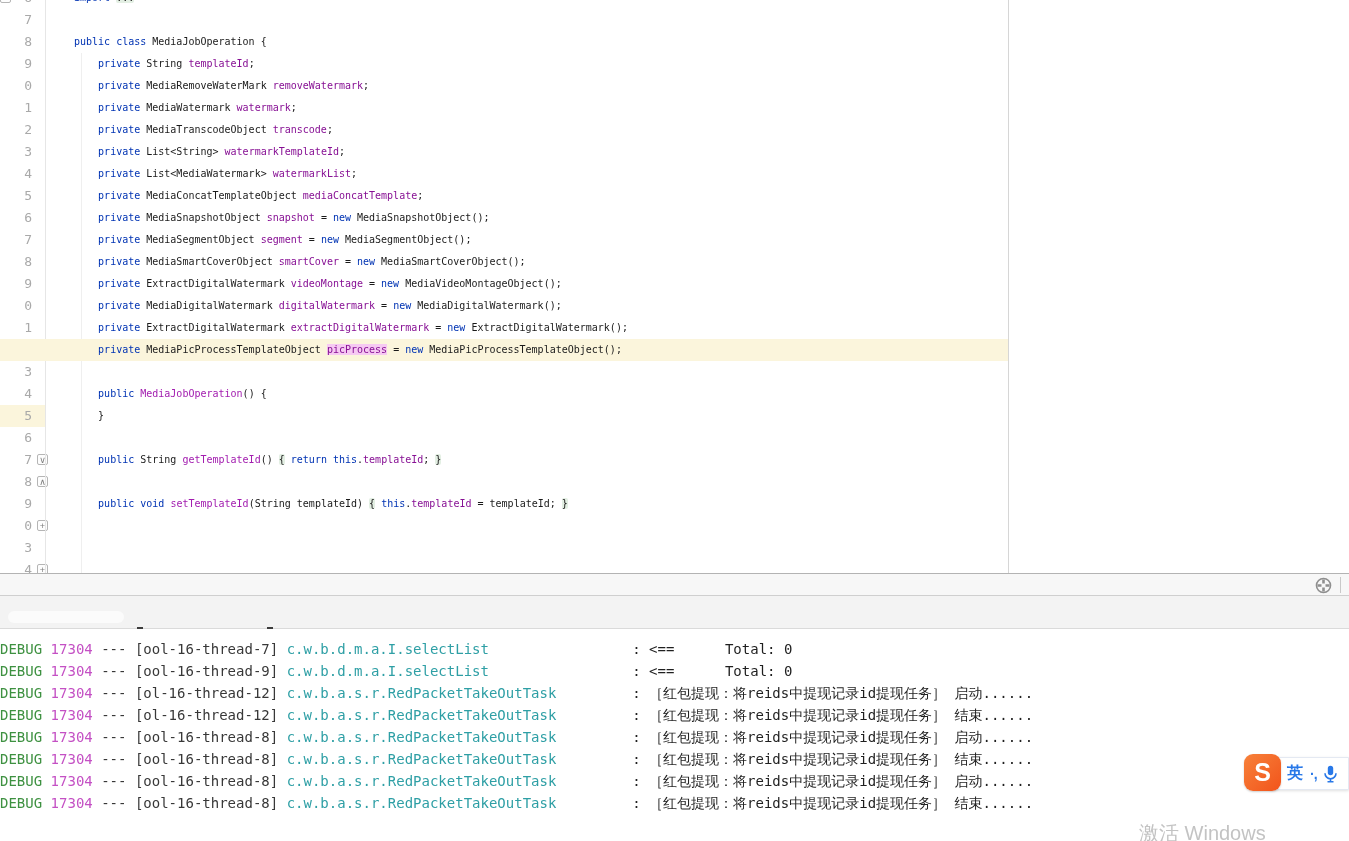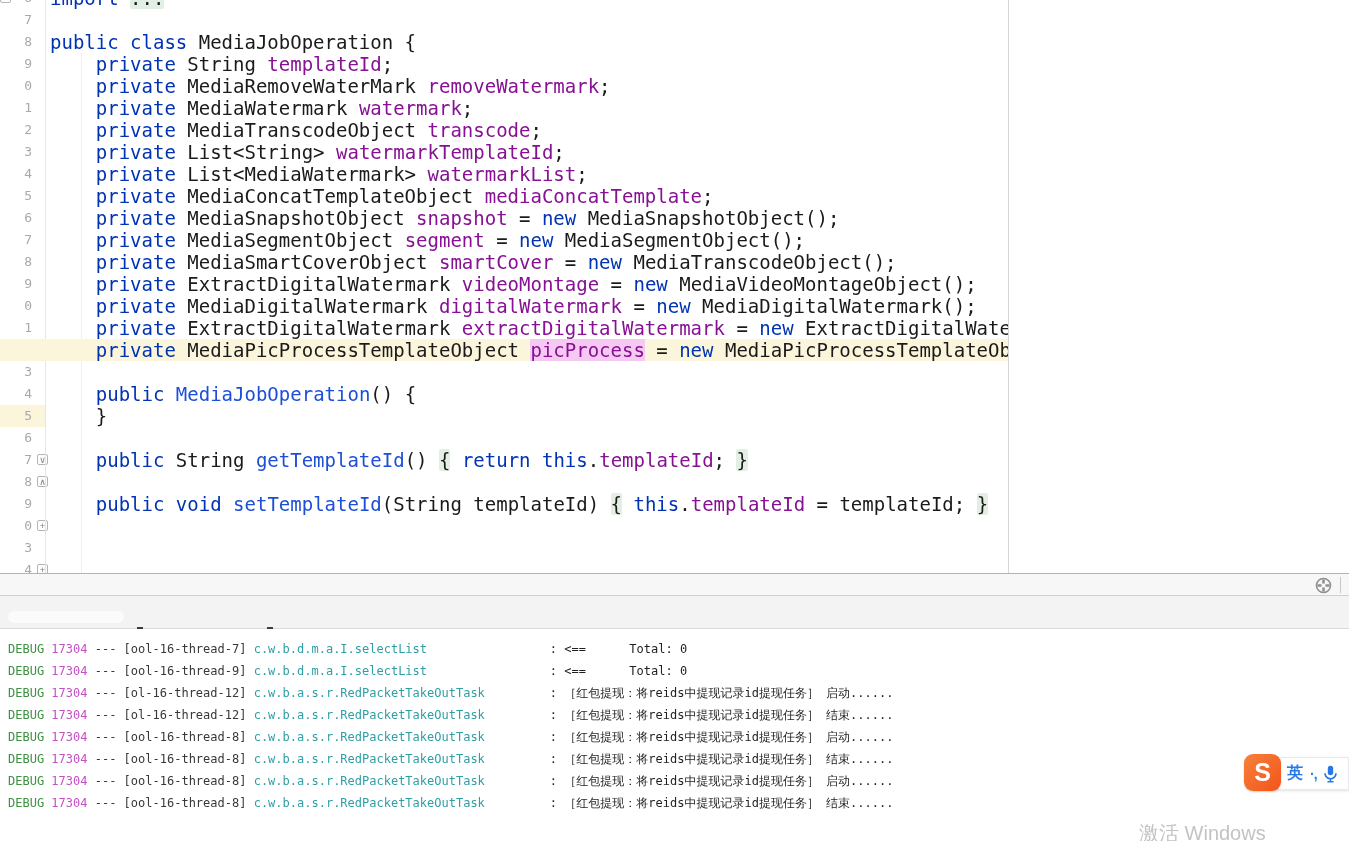--- a/index.html
+++ b/index.html
@@ -12,41 +12,41 @@
   .gutter-line{position:relative;height:22px;}
   .gutter-line.hl{background:#fbf5dc;}
   .gnum{position:absolute;right:14px;top:0;height:22px;line-height:22px;font-size:13px;color:#a9a9a9;}
   .gicon{position:absolute;left:37px;top:5px;width:11px;height:11px;border:1px solid #b5b5b5;
          background:#fdfdfd;border-radius:2px;color:#7d7d7d;font-size:9px;line-height:10px;
          text-align:center;box-sizing:border-box;font-family:"Liberation Sans",sans-serif;}
   .gicon.plus-left{left:0;}
   .gutter-sep{position:absolute;left:45px;top:0;width:1px;height:573px;background:#e6e6e6;}
   .indent-guide{position:absolute;left:81px;top:53px;width:1px;height:520px;background:#efefef;}
   .code{position:absolute;left:0;top:-13px;width:1008px;}
-  .code-line{position:relative;height:22px;line-height:22px;font-size:19px;white-space:pre;
-             padding-left:50px;color:#1a1a1a;}
+  .code-line{position:relative;height:22px;line-height:22px;font-size:10px;white-space:pre;
+             padding-left:74px;color:#1a1a1a;}
   .code-line.hl{background:#fbf5dc;}
   .s-kw{color:#0033b3;}
   .s-pl{color:#1a1a1a;}
   .s-fld{color:#871094;}
-  .s-mth{color:#1d4ed8;}
+  .s-mth{color:#a21caf;}
   .s-fold{background:#e3efe3;border-radius:2px;color:#1a1a1a;}
   .s-sel{background:#f6c9f2;color:#871094;margin-top:32px;}
   
   .strip1{position:absolute;left:0;top:573px;width:1349px;height:23px;background:#f7f7f7;
           border-top:1px solid #b3b3b3;border-bottom:1px solid #cfcfcf;box-sizing:border-box;}
   .target-icon{position:absolute;left:1315px;top:3px;width:17px;height:17px;cursor:pointer;}
   .strip1-sep{position:absolute;left:1340px;top:3px;width:1px;height:16px;background:#c9c9c9;}
   .strip2{position:absolute;left:0;top:596px;width:1349px;height:33px;background:#f3f3f3;
           border-bottom:1px solid #dadada;box-sizing:border-box;}
   .strip2-thumb{position:absolute;left:8px;top:15px;width:116px;height:12px;border-radius:6px;background:#fbfbfb;}
   .frag{position:absolute;width:6px;height:2px;background:#3c3c3c;}
   
   .console{position:absolute;left:0;top:638px;width:1349px;}
-  .console-line{height:22px;line-height:22px;font-size:12px;white-space:pre;padding-left:8px;color:#1f1f1f;}
+  .console-line{height:22px;line-height:22px;font-size:14px;white-space:pre;padding-left:0;color:#1f1f1f;}
   .c-lvl{color:#3e9141;}
   .c-pid{color:#c450c4;}
   .c-thr{color:#383838;}
   .c-log{color:#2e9fa5;}
   .c-msg{color:#1f1f1f;}
   
   .ime{position:absolute;left:1268px;top:757px;width:81px;height:33px;background:#fff;
        border:1px solid #e4e9f2;border-radius:5px 0 0 5px;box-shadow:0 1px 3px rgba(0,0,0,0.12);
        display:flex;align-items:center;gap:7px;padding-left:18px;box-sizing:border-box;}
   .sogou-logo{position:absolute;left:1244px;top:754px;width:37px;height:37px;border-radius:9px;
@@ -162,21 +162,21 @@
         <div class="code-line"><span class="s-kw">public class </span><span class="s-pl">MediaJobOperation {</span></div>
         <div class="code-line"><span class="s-pl">    </span><span class="s-kw">private</span><span class="s-pl"> String </span><span class="s-fld">templateId</span><span class="s-pl">;</span></div>
         <div class="code-line"><span class="s-pl">    </span><span class="s-kw">private</span><span class="s-pl"> MediaRemoveWaterMark </span><span class="s-fld">removeWatermark</span><span class="s-pl">;</span></div>
         <div class="code-line"><span class="s-pl">    </span><span class="s-kw">private</span><span class="s-pl"> MediaWatermark </span><span class="s-fld">watermark</span><span class="s-pl">;</span></div>
         <div class="code-line"><span class="s-pl">    </span><span class="s-kw">private</span><span class="s-pl"> MediaTranscodeObject </span><span class="s-fld">transcode</span><span class="s-pl">;</span></div>
         <div class="code-line"><span class="s-pl">    </span><span class="s-kw">private</span><span class="s-pl"> List&lt;String&gt; </span><span class="s-fld">watermarkTemplateId</span><span class="s-pl">;</span></div>
         <div class="code-line"><span class="s-pl">    </span><span class="s-kw">private</span><span class="s-pl"> List&lt;MediaWatermark&gt; </span><span class="s-fld">watermarkList</span><span class="s-pl">;</span></div>
         <div class="code-line"><span class="s-pl">    </span><span class="s-kw">private</span><span class="s-pl"> MediaConcatTemplateObject </span><span class="s-fld">mediaConcatTemplate</span><span class="s-pl">;</span></div>
         <div class="code-line"><span class="s-pl">    </span><span class="s-kw">private</span><span class="s-pl"> MediaSnapshotObject </span><span class="s-fld">snapshot</span><span class="s-pl"> = </span><span class="s-kw">new</span><span class="s-pl"> MediaSnapshotObject();</span></div>
         <div class="code-line"><span class="s-pl">    </span><span class="s-kw">private</span><span class="s-pl"> MediaSegmentObject </span><span class="s-fld">segment</span><span class="s-pl"> = </span><span class="s-kw">new</span><span class="s-pl"> MediaSegmentObject();</span></div>
-        <div class="code-line"><span class="s-pl">    </span><span class="s-kw">private</span><span class="s-pl"> MediaSmartCoverObject </span><span class="s-fld">smartCover</span><span class="s-pl"> = </span><span class="s-kw">new</span><span class="s-pl"> MediaTranscodeObject();</span></div>
+        <div class="code-line"><span class="s-pl">    </span><span class="s-kw">private</span><span class="s-pl"> MediaSmartCoverObject </span><span class="s-fld">smartCover</span><span class="s-pl"> = </span><span class="s-kw">new</span><span class="s-pl"> MediaSmartCoverObject();</span></div>
         <div class="code-line"><span class="s-pl">    </span><span class="s-kw">private</span><span class="s-pl"> ExtractDigitalWatermark </span><span class="s-fld">videoMontage</span><span class="s-pl"> = </span><span class="s-kw">new</span><span class="s-pl"> MediaVideoMontageObject();</span></div>
         <div class="code-line"><span class="s-pl">    </span><span class="s-kw">private</span><span class="s-pl"> MediaDigitalWatermark </span><span class="s-fld">digitalWatermark</span><span class="s-pl"> = </span><span class="s-kw">new</span><span class="s-pl"> MediaDigitalWatermark();</span></div>
         <div class="code-line"><span class="s-pl">    </span><span class="s-kw">private</span><span class="s-pl"> ExtractDigitalWatermark </span><span class="s-fld">extractDigitalWatermark</span><span class="s-pl"> = </span><span class="s-kw">new</span><span class="s-pl"> ExtractDigitalWatermark();</span></div>
         <div class="code-line hl"><span class="s-pl">    </span><span class="s-kw">private</span><span class="s-pl"> MediaPicProcessTemplateObject </span><span class="s-sel">picProcess</span><span class="s-pl"> = </span><span class="s-kw">new</span><span class="s-pl"> MediaPicProcessTemplateObject();</span></div>
         <div class="code-line"></div>
         <div class="code-line"><span class="s-pl">    </span><span class="s-kw">public</span><span class="s-pl"> </span><span class="s-mth">MediaJobOperation</span><span class="s-pl">() {</span></div>
         <div class="code-line"><span class="s-pl">    }</span></div>
         <div class="code-line"></div>
         <div class="code-line"><span class="s-pl">    </span><span class="s-kw">public</span><span class="s-pl"> String </span><span class="s-mth">getTemplateId</span><span class="s-pl">() </span><span class="s-fold">{</span><span class="s-pl"> </span><span class="s-kw">return</span><span class="s-pl"> </span><span class="s-kw">this</span><span class="s-pl">.</span><span class="s-fld">templateId</span><span class="s-pl">; </span><span class="s-fold">}</span></div>
         <div class="code-line"></div>

